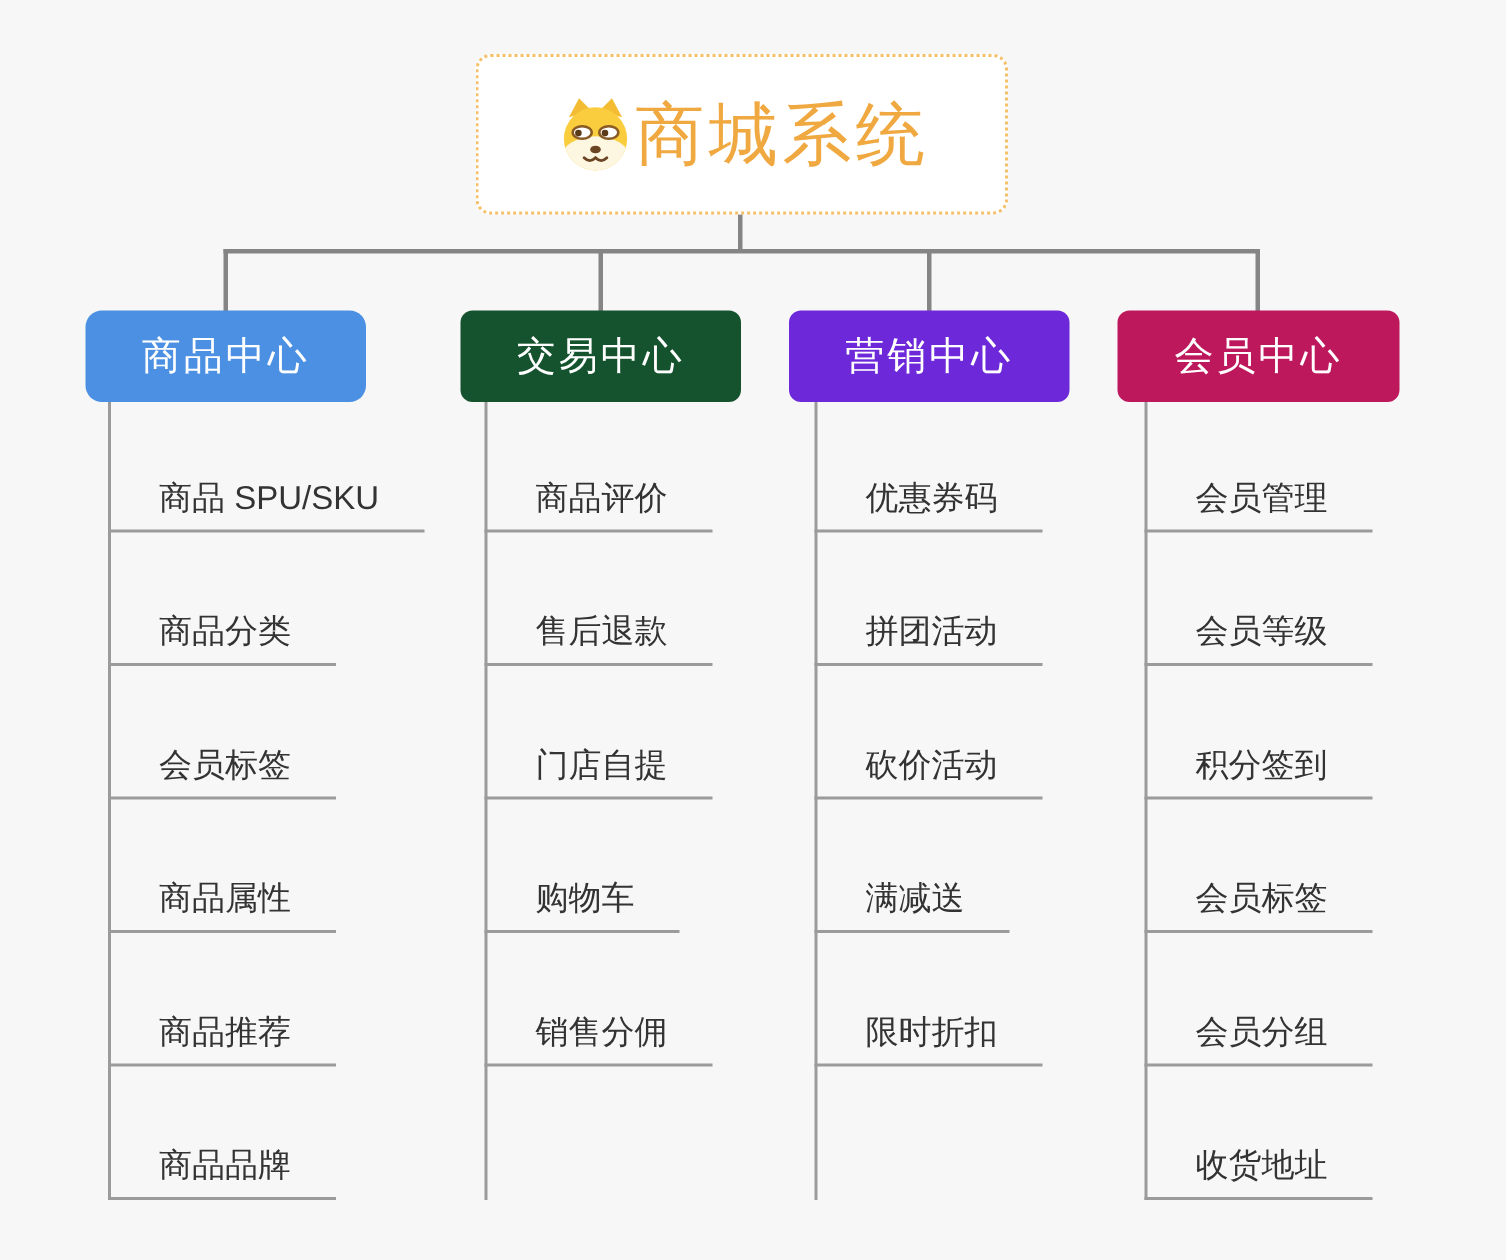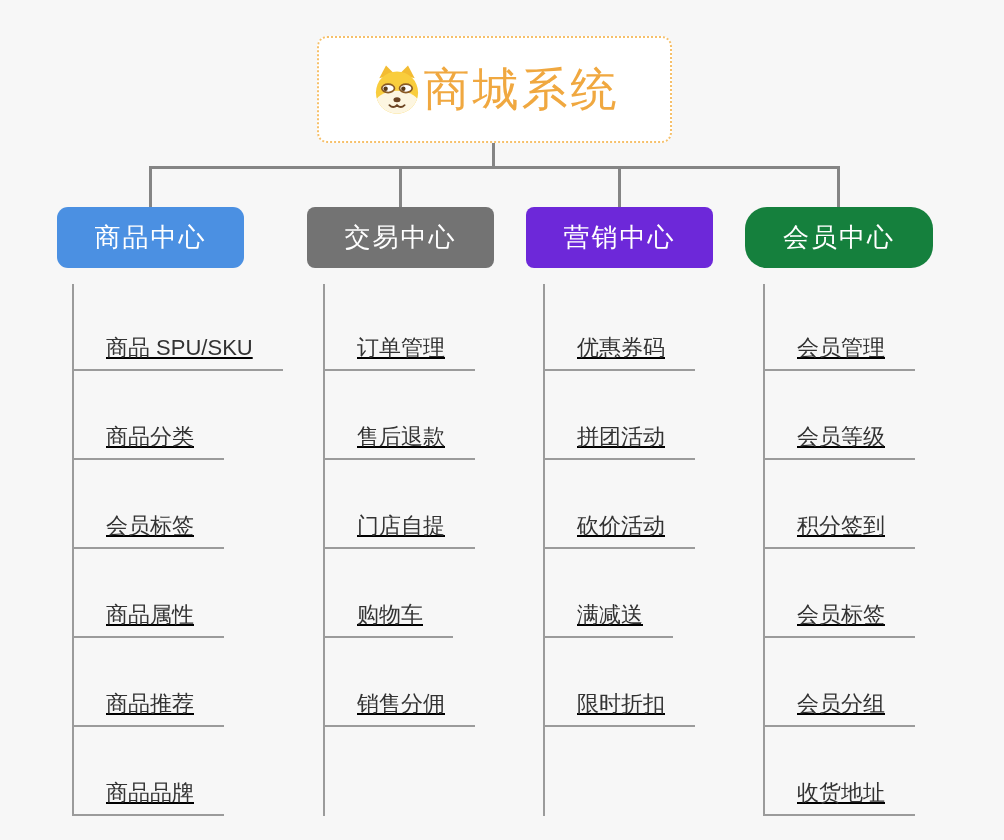--- a/index.html
+++ b/index.html
@@ -66,23 +66,22 @@
     white-space: nowrap;
   }
   .b1 { left: 57px;  width: 187px; }
   .b2 { left: 307px; width: 187px; }
   .b3 { left: 526px; width: 187px; }
   .b4 { left: 745px; width: 188px; }
 
   
   .col {
     position: absolute;
-    top: 282px;
+    top: 266px;
     width: 260px;
-    text-decoration: underline;
   }
   .c1 { left: 72px; }
   .c2 { left: 323px; }
   .c3 { left: 543px; }
   .c4 { left: 763px; }
   .vline {
     position: absolute;
     left: 0; top: 2px;
     width: 2px; height: 532px;
     background: #9b9b9b;
@@ -128,23 +127,23 @@
         <circle cx="18.5" cy="30.5" r="2.6" fill="#5b3a17"></circle>
         <circle cx="39.5" cy="30.5" r="2.6" fill="#5b3a17"></circle>
         <ellipse cx="32" cy="43.5" rx="4.2" ry="3" fill="#6b4423"></ellipse>
         <path d="M23,50 Q27.5,54.5 32,50 Q36.5,54.5 41,50" fill="none" stroke="#6b4423" stroke-width="2.2" stroke-linecap="round"></path>
       </svg>
     </span>
     <span class="root-title">商城系统</span>
   </div>
 
   <div class="branch b1" style="background-color: rgb(75, 144, 226); border-radius: 11px;">商品中心</div>
-  <div class="branch b2" style="background-color: #737373;">交易中心</div>
+  <div class="branch b2" style="background-color: #14532d;">交易中心</div>
   <div class="branch b3" style="background-color: #6d28d9;">营销中心</div>
-  <div class="branch b4" style="background-color: #15803d; border-radius: 22px;">会员中心</div>
+  <div class="branch b4" style="background-color: #be185d;">会员中心</div>
 
   <div class="col c1">
     <div class="vline"></div>
     <div class="leaf">
         <span class="leaf-label">商品 SPU/SKU</span>
       </div>
     <div class="leaf">
         <span class="leaf-label">商品分类</span>
       </div>
     <div class="leaf">
@@ -157,21 +156,21 @@
         <span class="leaf-label">商品推荐</span>
       </div>
     <div class="leaf">
         <span class="leaf-label">商品品牌</span>
       </div>
   </div>
 
   <div class="col c2">
     <div class="vline"></div>
     <div class="leaf">
-        <span class="leaf-label">订单管理</span>
+        <span class="leaf-label">商品评价</span>
       </div>
     <div class="leaf">
         <span class="leaf-label">售后退款</span>
       </div>
     <div class="leaf">
         <span class="leaf-label">门店自提</span>
       </div>
     <div class="leaf">
         <span class="leaf-label">购物车</span>
       </div>

